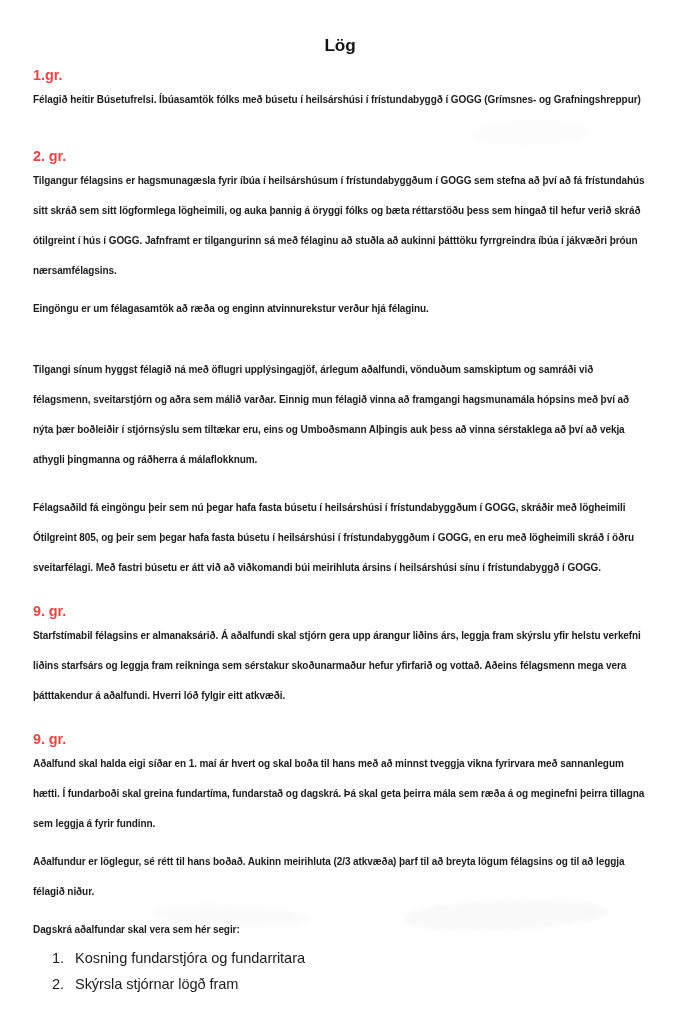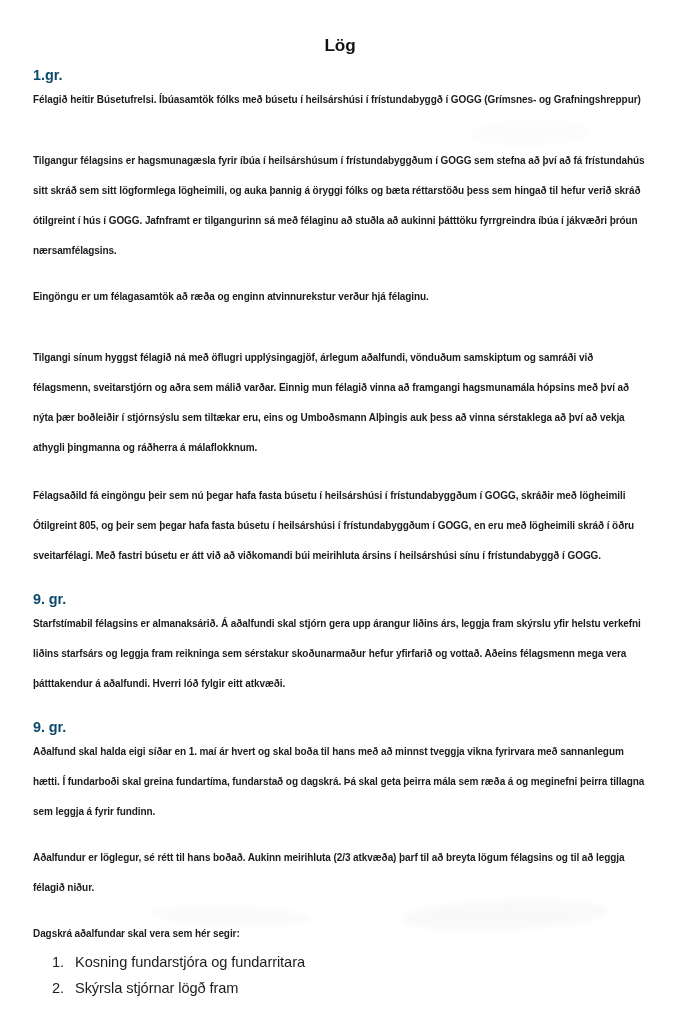--- a/index.html
+++ b/index.html
@@ -55,33 +55,33 @@
   }
   .title-sub {
     display: block;
     padding: 0 4px;
   }
 
   .art-head {
     font-weight: bold;
     font-size: 14.4px;
     line-height: 20px;
-    color: #0c4a6e;
+    color: #ef4444;
     letter-spacing: -0.05px;
   }
   .art-body {
     font-size: 10px;
     line-height: 30px;
     color: #1c1c1c;
     letter-spacing: -0.08px;
     white-space: pre-line;
     font-weight: bold;
   }
   .art-body + .art-body {
-    margin-top: 16px;
+    margin-top: 8px;
   }
 
   .article {
     margin: 0;
   }
   .gap-sm { height: 7px; }
   .gap-md { height: 18px; }
   .gap-xl { height: 31px; }
 
   ol.agenda {
@@ -123,20 +123,21 @@
     <div class="gap-sm"></div>
 
     <div class="article">
       <div class="art-head">1.gr.</div>
       <div class="art-body">Félagið heitir Búsetufrelsi. Íbúasamtök fólks með búsetu í heilsárshúsi í frístundabyggð í GOGG (Grímsnes- og  Grafningshreppur)</div>
     </div>
 
     <div class="gap-xl"></div>
 
     <div class="article">
+      <div class="art-head">2. gr.</div>
       <div class="art-body">Tilgangur félagsins er hagsmunagæsla fyrir íbúa í heilsárshúsum í frístundabyggðum í GOGG sem stefna að því að fá frístundahús sitt skráð sem sitt lögformlega lögheimili, og auka þannig á öryggi fólks og bæta réttarstöðu þess sem hingað til hefur verið skráð ótilgreint í hús í GOGG. Jafnframt er tilgangurinn sá með félaginu að stuðla að aukinni þátttöku fyrrgreindra íbúa í jákvæðri þróun nærsamfélagsins.</div>
       <div class="art-body">Eingöngu er um félagasamtök að ræða og enginn atvinnurekstur verður hjá félaginu.</div>
     </div>
 
     <div class="gap-xl"></div>
 
     <div class="article">
       <div class="art-body">Tilgangi sínum hyggst félagið ná með öflugri upplýsingagjöf, árlegum aðalfundi,  vönduðum samskiptum og samráði við félagsmenn, sveitarstjórn og aðra sem málið varðar. Einnig mun félagið vinna að framgangi hagsmunamála hópsins með því að nýta þær boðleiðir í stjórnsýslu sem tiltækar eru, eins og Umboðsmann Alþingis auk þess að vinna sérstaklega að því að  vekja athygli þingmanna og ráðherra á málaflokknum.</div>
     </div>
 

